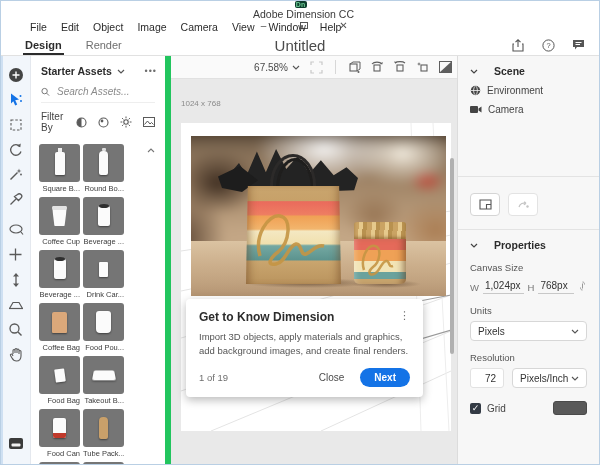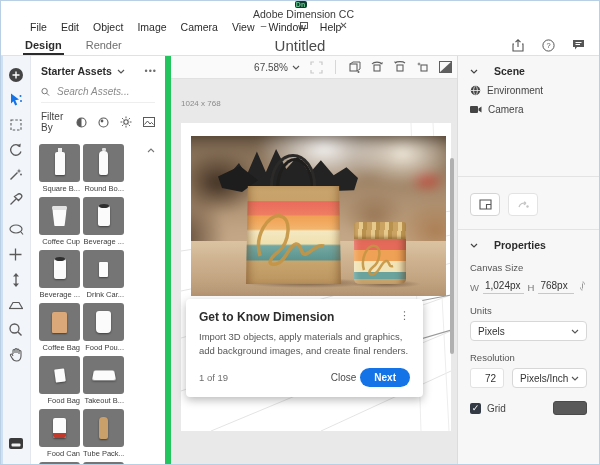--- a/index.html
+++ b/index.html
@@ -130,21 +130,21 @@
 
   
   .dialog{position:absolute;left:15px;top:220px;width:237px;background:#fff;border-radius:4px;
     box-shadow:0 3px 10px rgba(0,0,0,.28);padding:11px 13px 10px 13px;}
   .dtitlerow{display:flex;align-items:flex-start;}
   .dtitle{font-size:12px;font-weight:bold;color:#2c2c2c;}
   .kebab{margin-left:auto;color:#6e6e6e;font-size:11px;line-height:10px;}
   .dbody{font-size:9.5px;color:#555;line-height:1.5;margin-top:6px;}
   .dfooter{display:flex;align-items:center;margin-top:9px;}
   .dpage{font-size:9.5px;color:#6e6e6e;}
-  .dclose{margin-left:auto;font-size:10px;color:#4b4b4b;margin-right:4px;}
+  .dclose{margin-left:auto;font-size:10px;color:#4b4b4b;margin-right:16px;}
   .dnext{background:#1473e6;color:#fff;font-size:10px;font-weight:bold;border-radius:11px;padding:4px 14px;}
 
   
   .rpanel{width:142px;background:#f7f7f7;border-left:1px solid #dcdcdc;font-size:10px;color:#444;}
   .section{padding:9px 12px 0 12px;border-bottom:1px solid #e3e3e3;}
   .sechead{display:flex;align-items:center;gap:16px;font-size:10.5px;font-weight:bold;color:#2c2c2c;}
   .sec-scene{height:121px;}
   .sec-actions{height:53px;}
   .sec-props{border-bottom:none;}
   .sceneitem{display:flex;align-items:center;gap:6px;margin-top:8px;color:#444;}

